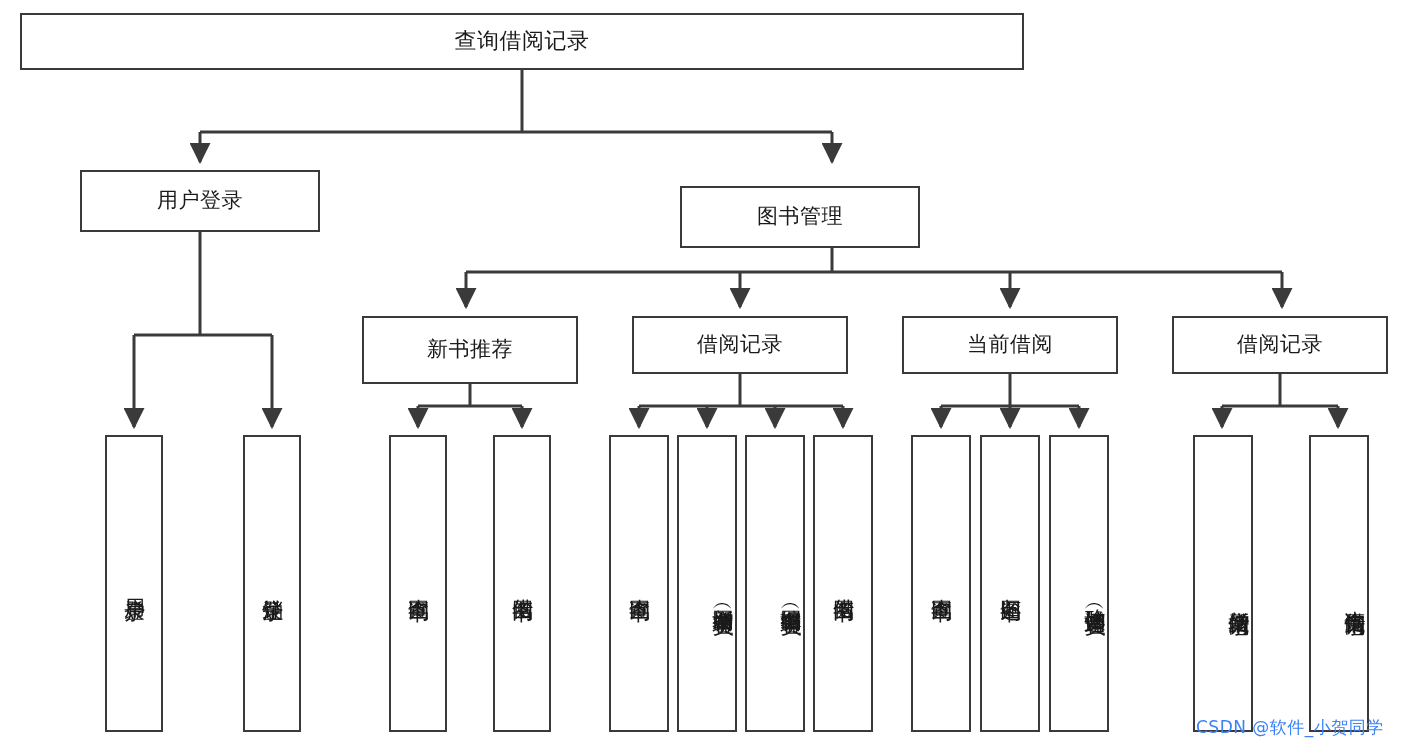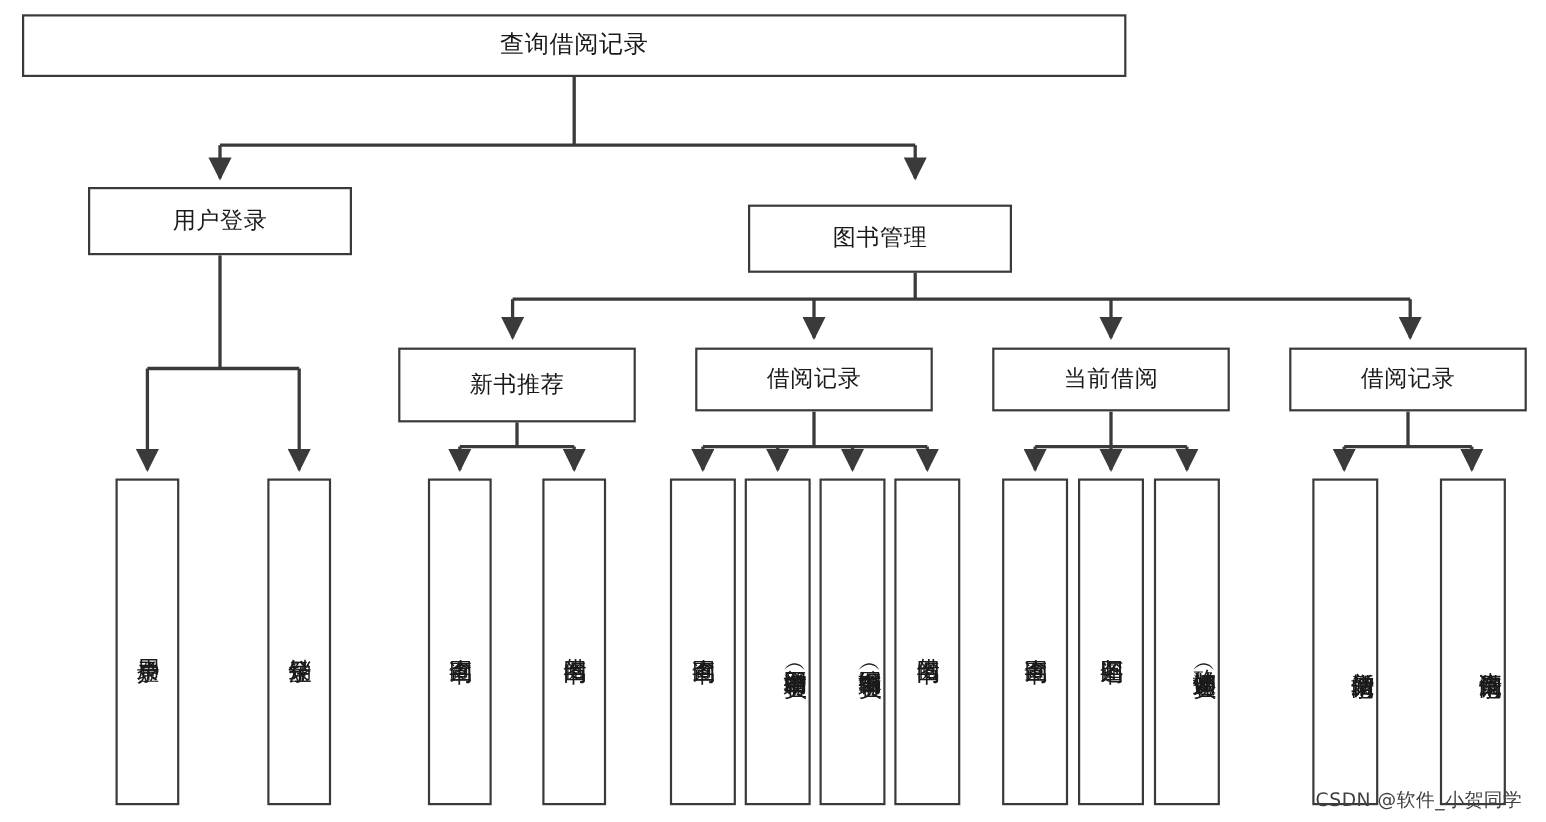--- a/index.html
+++ b/index.html
@@ -54,21 +54,21 @@
     padding-top: 26px;
     text-align: left;
   }
   .node-v.short {
     align-items: center;
     padding-top: 0;
   }
   .watermark {
     position: absolute;
     font-size: 17px;
-    color: #404040;
+    color: #3b82f6;
     white-space: nowrap;
     letter-spacing: 0.5px;
     pointer-events: none;
   }
 </style>
 </head>
 <body>
 
 <div id="canvas">
 

